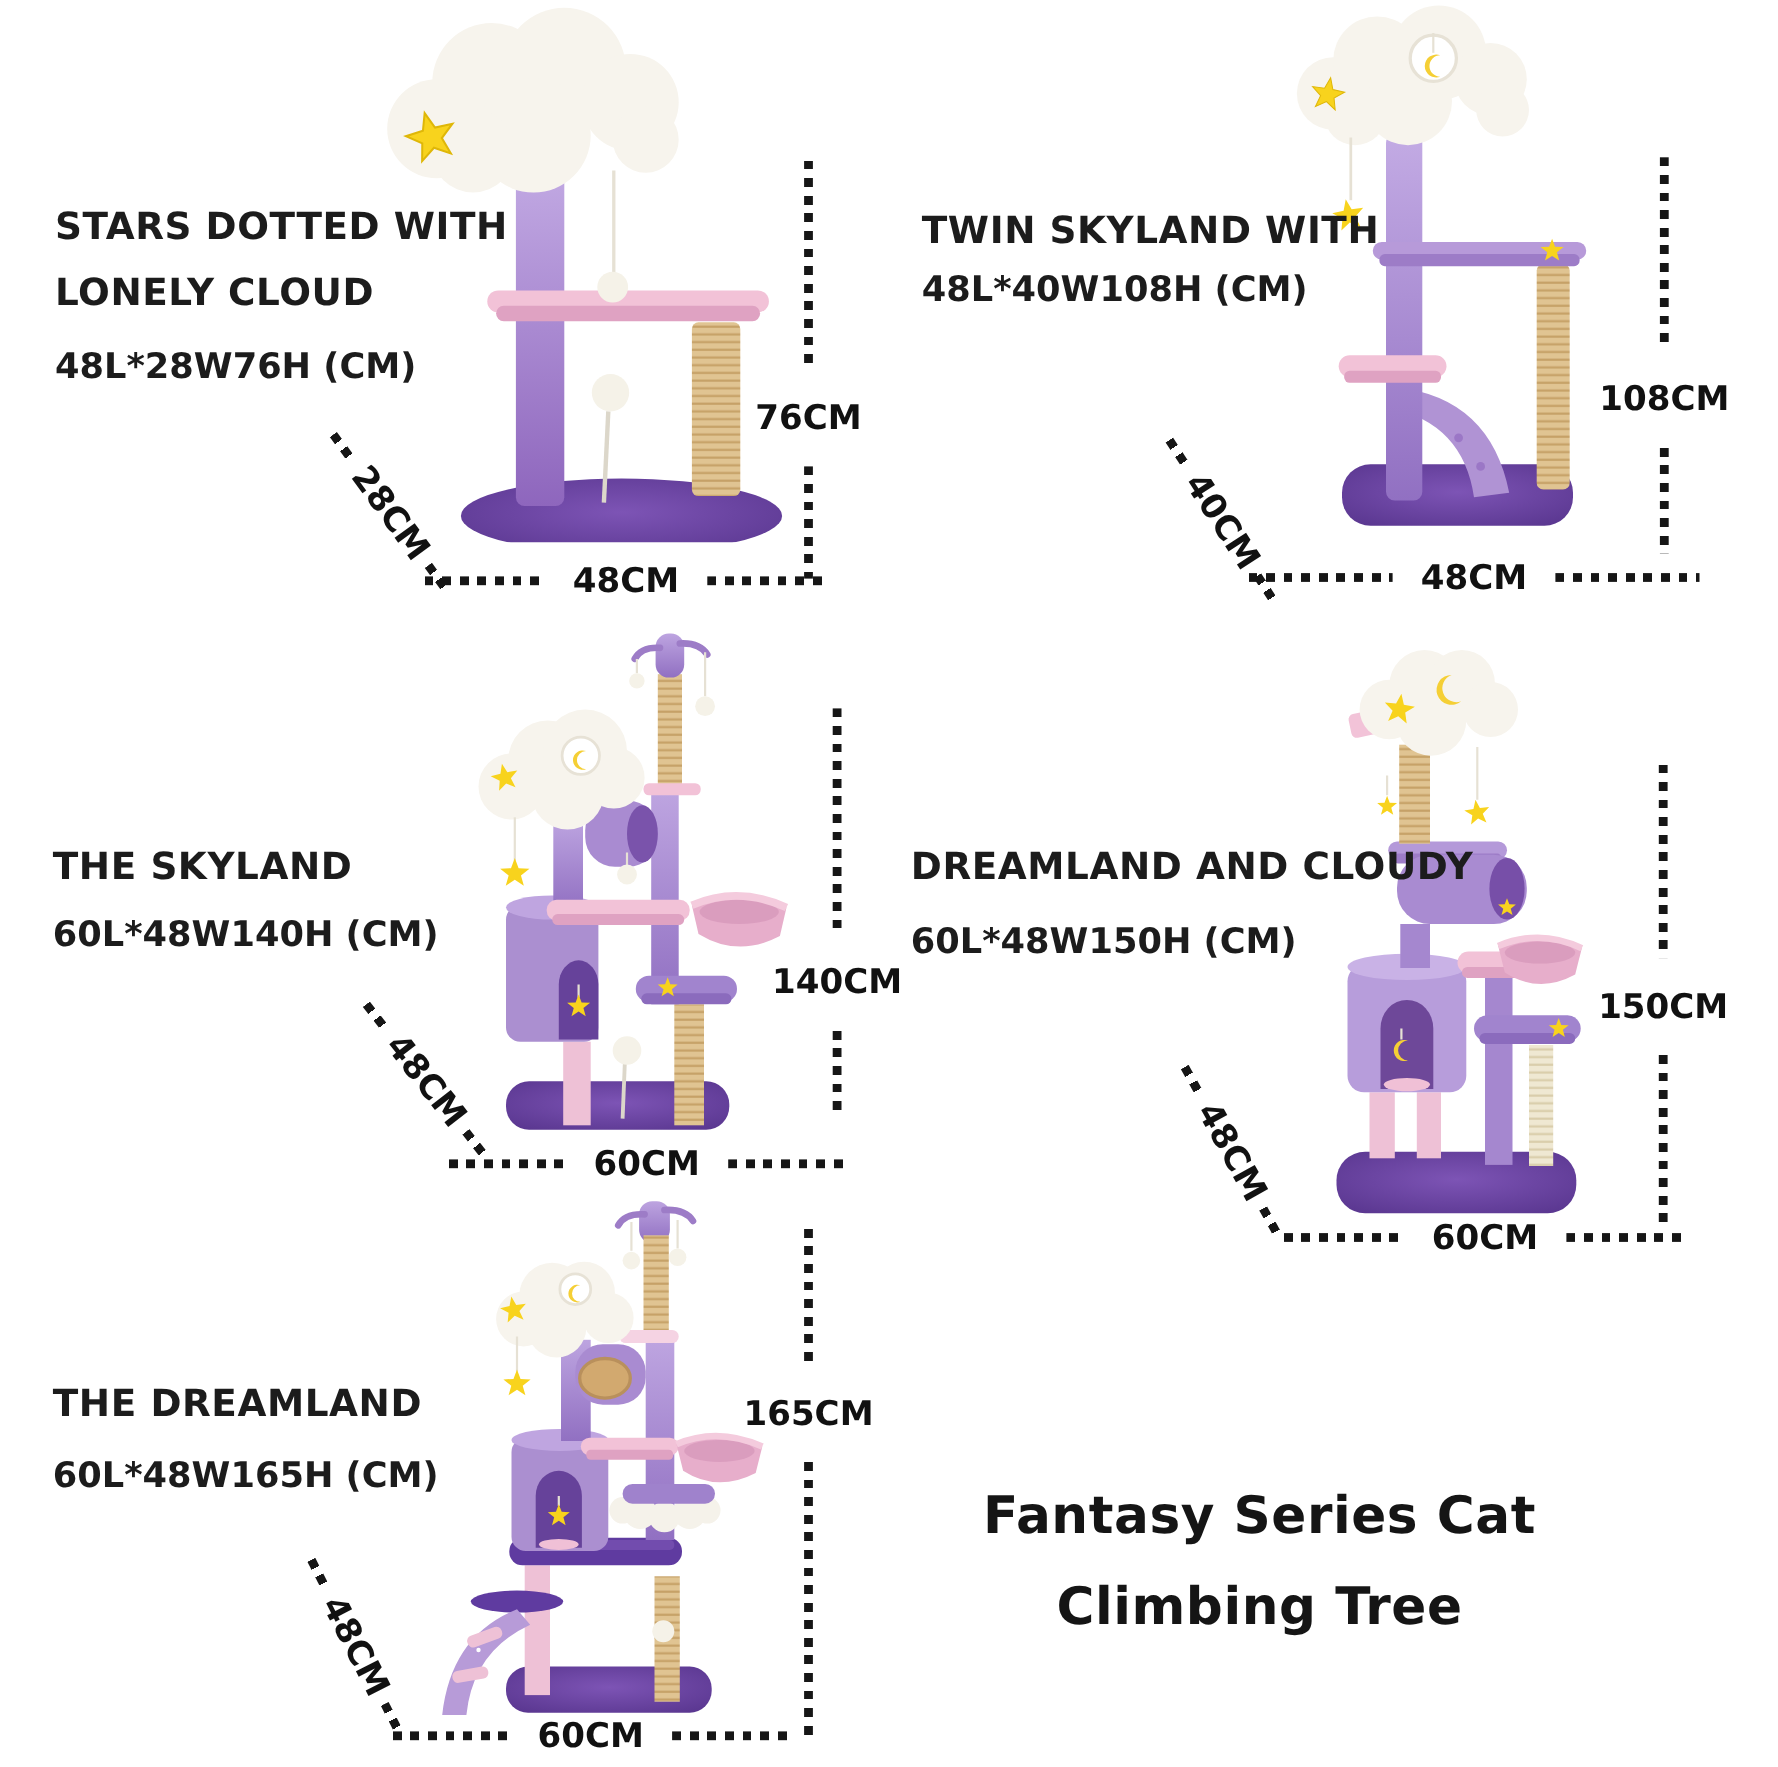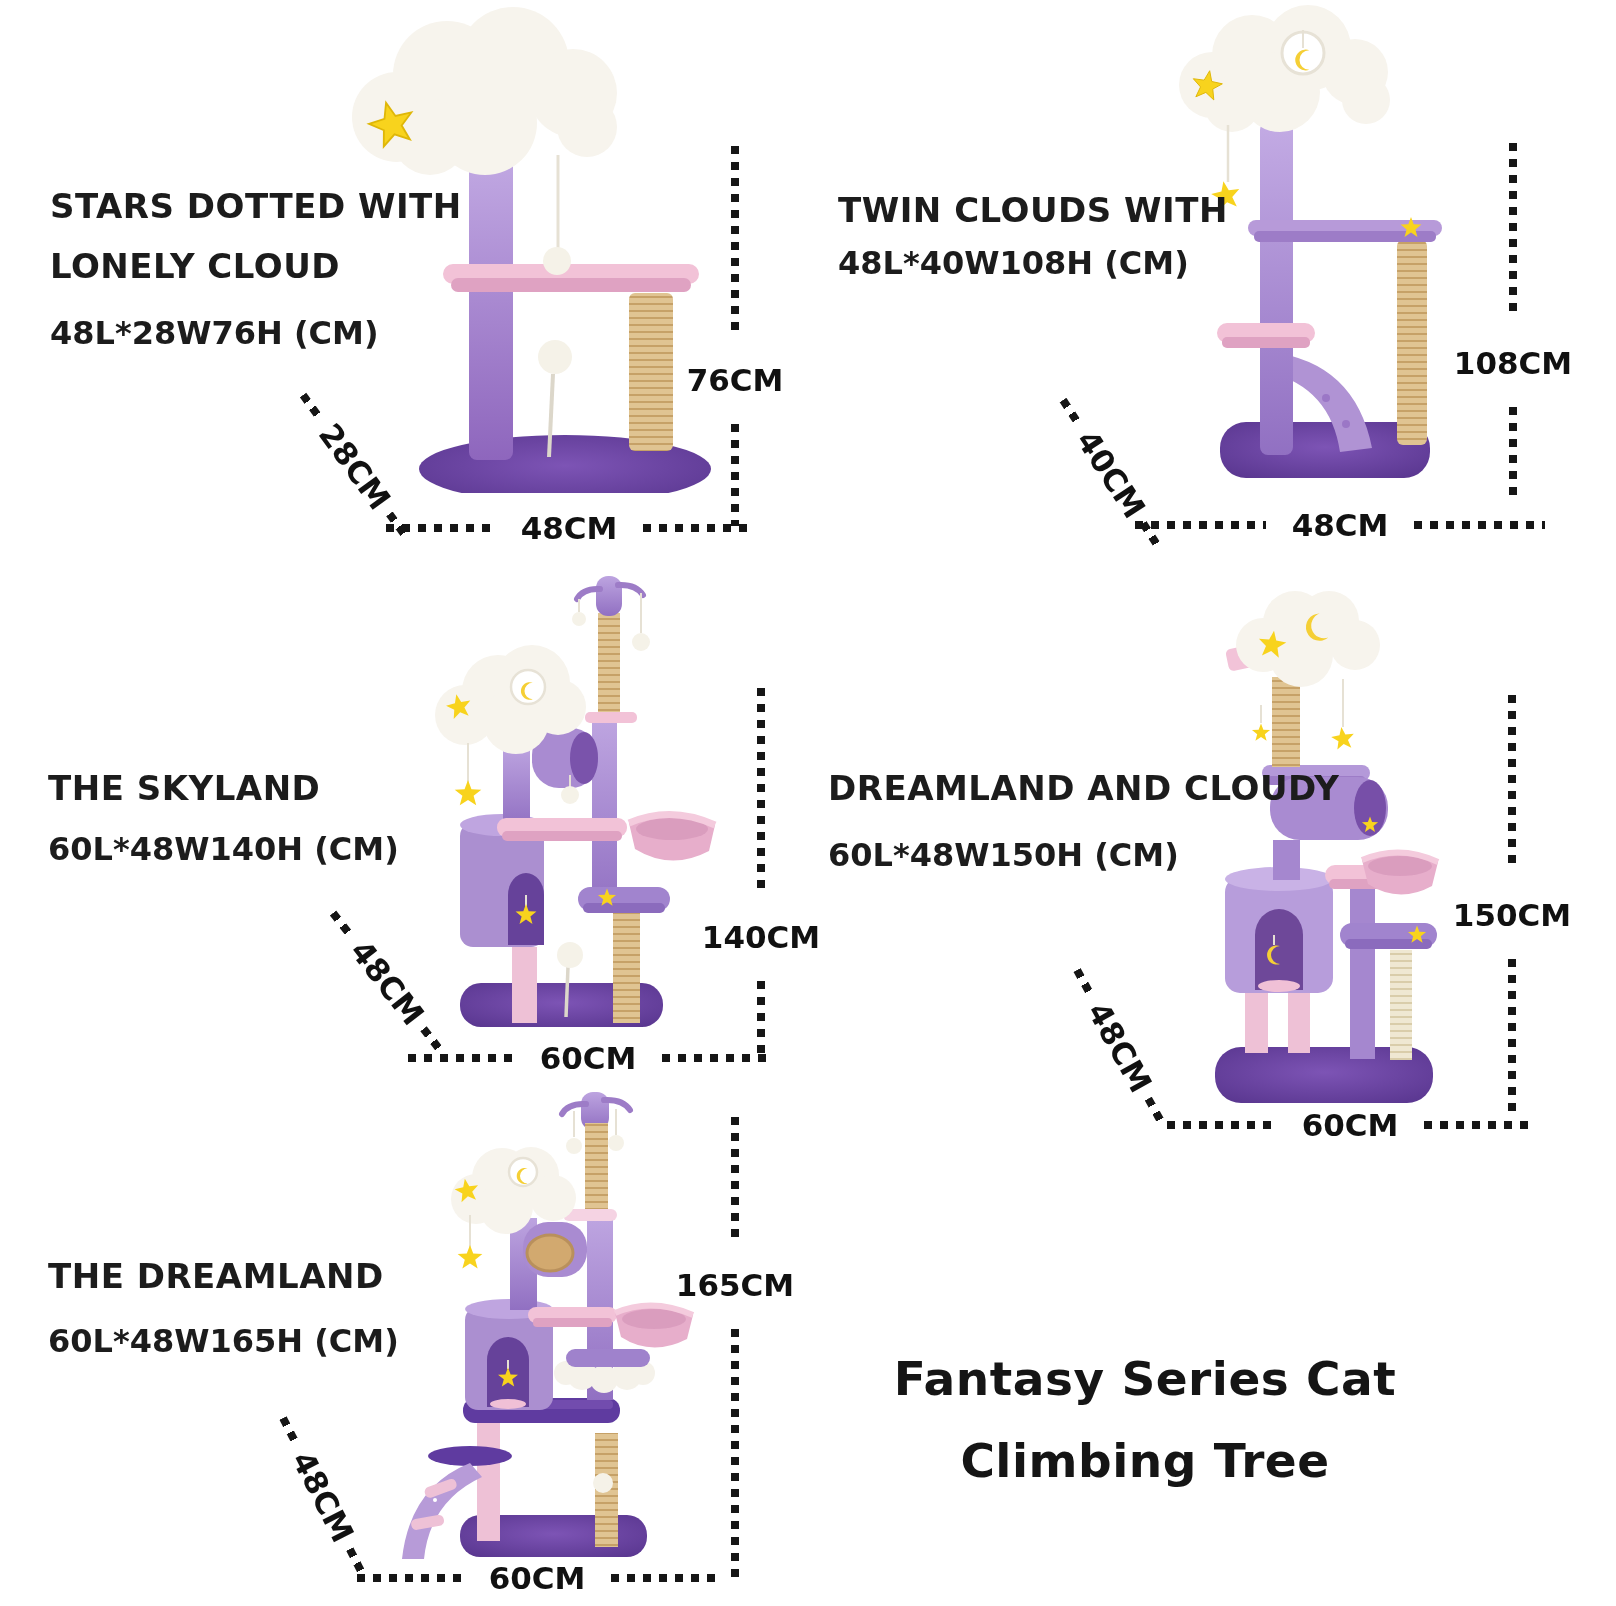--- a/index.html
+++ b/index.html
@@ -147,21 +147,21 @@
         <use href="#mn2" transform="translate(176,60) scale(1.3)" fill="#f5cf35"></use>
       </g>
       <use href="#st2" transform="translate(77,86) scale(1.55) rotate(10)" fill="#f8d31d" stroke="#dfb708" stroke-width="0.6"></use>
       <g>
         <line x1="98" y1="125" x2="98" y2="182" stroke="#e6e1d4" stroke-width="2.5"></line>
         <use href="#st2" transform="translate(96,196) scale(1.5) rotate(-10)" fill="#f8d31d"></use>
       </g>
     </svg>
     <div class="ptext" style="left:838px;top:186px">
       <div class="pname lh48">
-        <div>TWIN CLOUDS WITH</div>
+        <div>TWIN SKYLAND WITH</div>
       </div>
       <div class="pdims" style="margin-top:10px">48L*40W108H (CM)</div>
     </div>
     <div class="vmeasure" style="left:1448px;top:143px;height:360px">
       <div class="vseg" style="height:176px"></div>
       <div class="mlabel">108CM</div>
       <div class="vseg" style="flex:1"></div>
     </div>
     <div class="hmeasure" style="left:1135px;top:507px;width:410px">
       <div class="hseg"></div>
@@ -256,21 +256,21 @@
         <line x1="48" y1="178" x2="48" y2="218" stroke="#e6e1d4" stroke-width="2"></line>
         <use href="#st3" transform="translate(48,229) scale(1.4)" fill="#f8d31d"></use>
       </g>
     </svg>
     <div class="ptext" style="left:48px;top:768px">
       <div class="pname">
         <div>THE SKYLAND</div>
       </div>
       <div class="pdims" style="margin-top:22px">60L*48W140H (CM)</div>
     </div>
-    <div class="vmeasure" style="left:696px;top:688px;height:370px">
+    <div class="vmeasure" style="left:696px;top:644px;height:370px">
       <div class="vseg" style="height:205px"></div>
       <div class="mlabel">140CM</div>
       <div class="vseg" style="flex:1"></div>
     </div>
     <div class="hmeasure" style="left:408px;top:1040px;width:360px">
       <div class="hseg"></div>
       <div class="mlabel">60CM</div>
       <div class="hseg"></div>
     </div>
     <div class="dmeasure" style="left:333px;top:895px;transform:rotate(52deg)">

